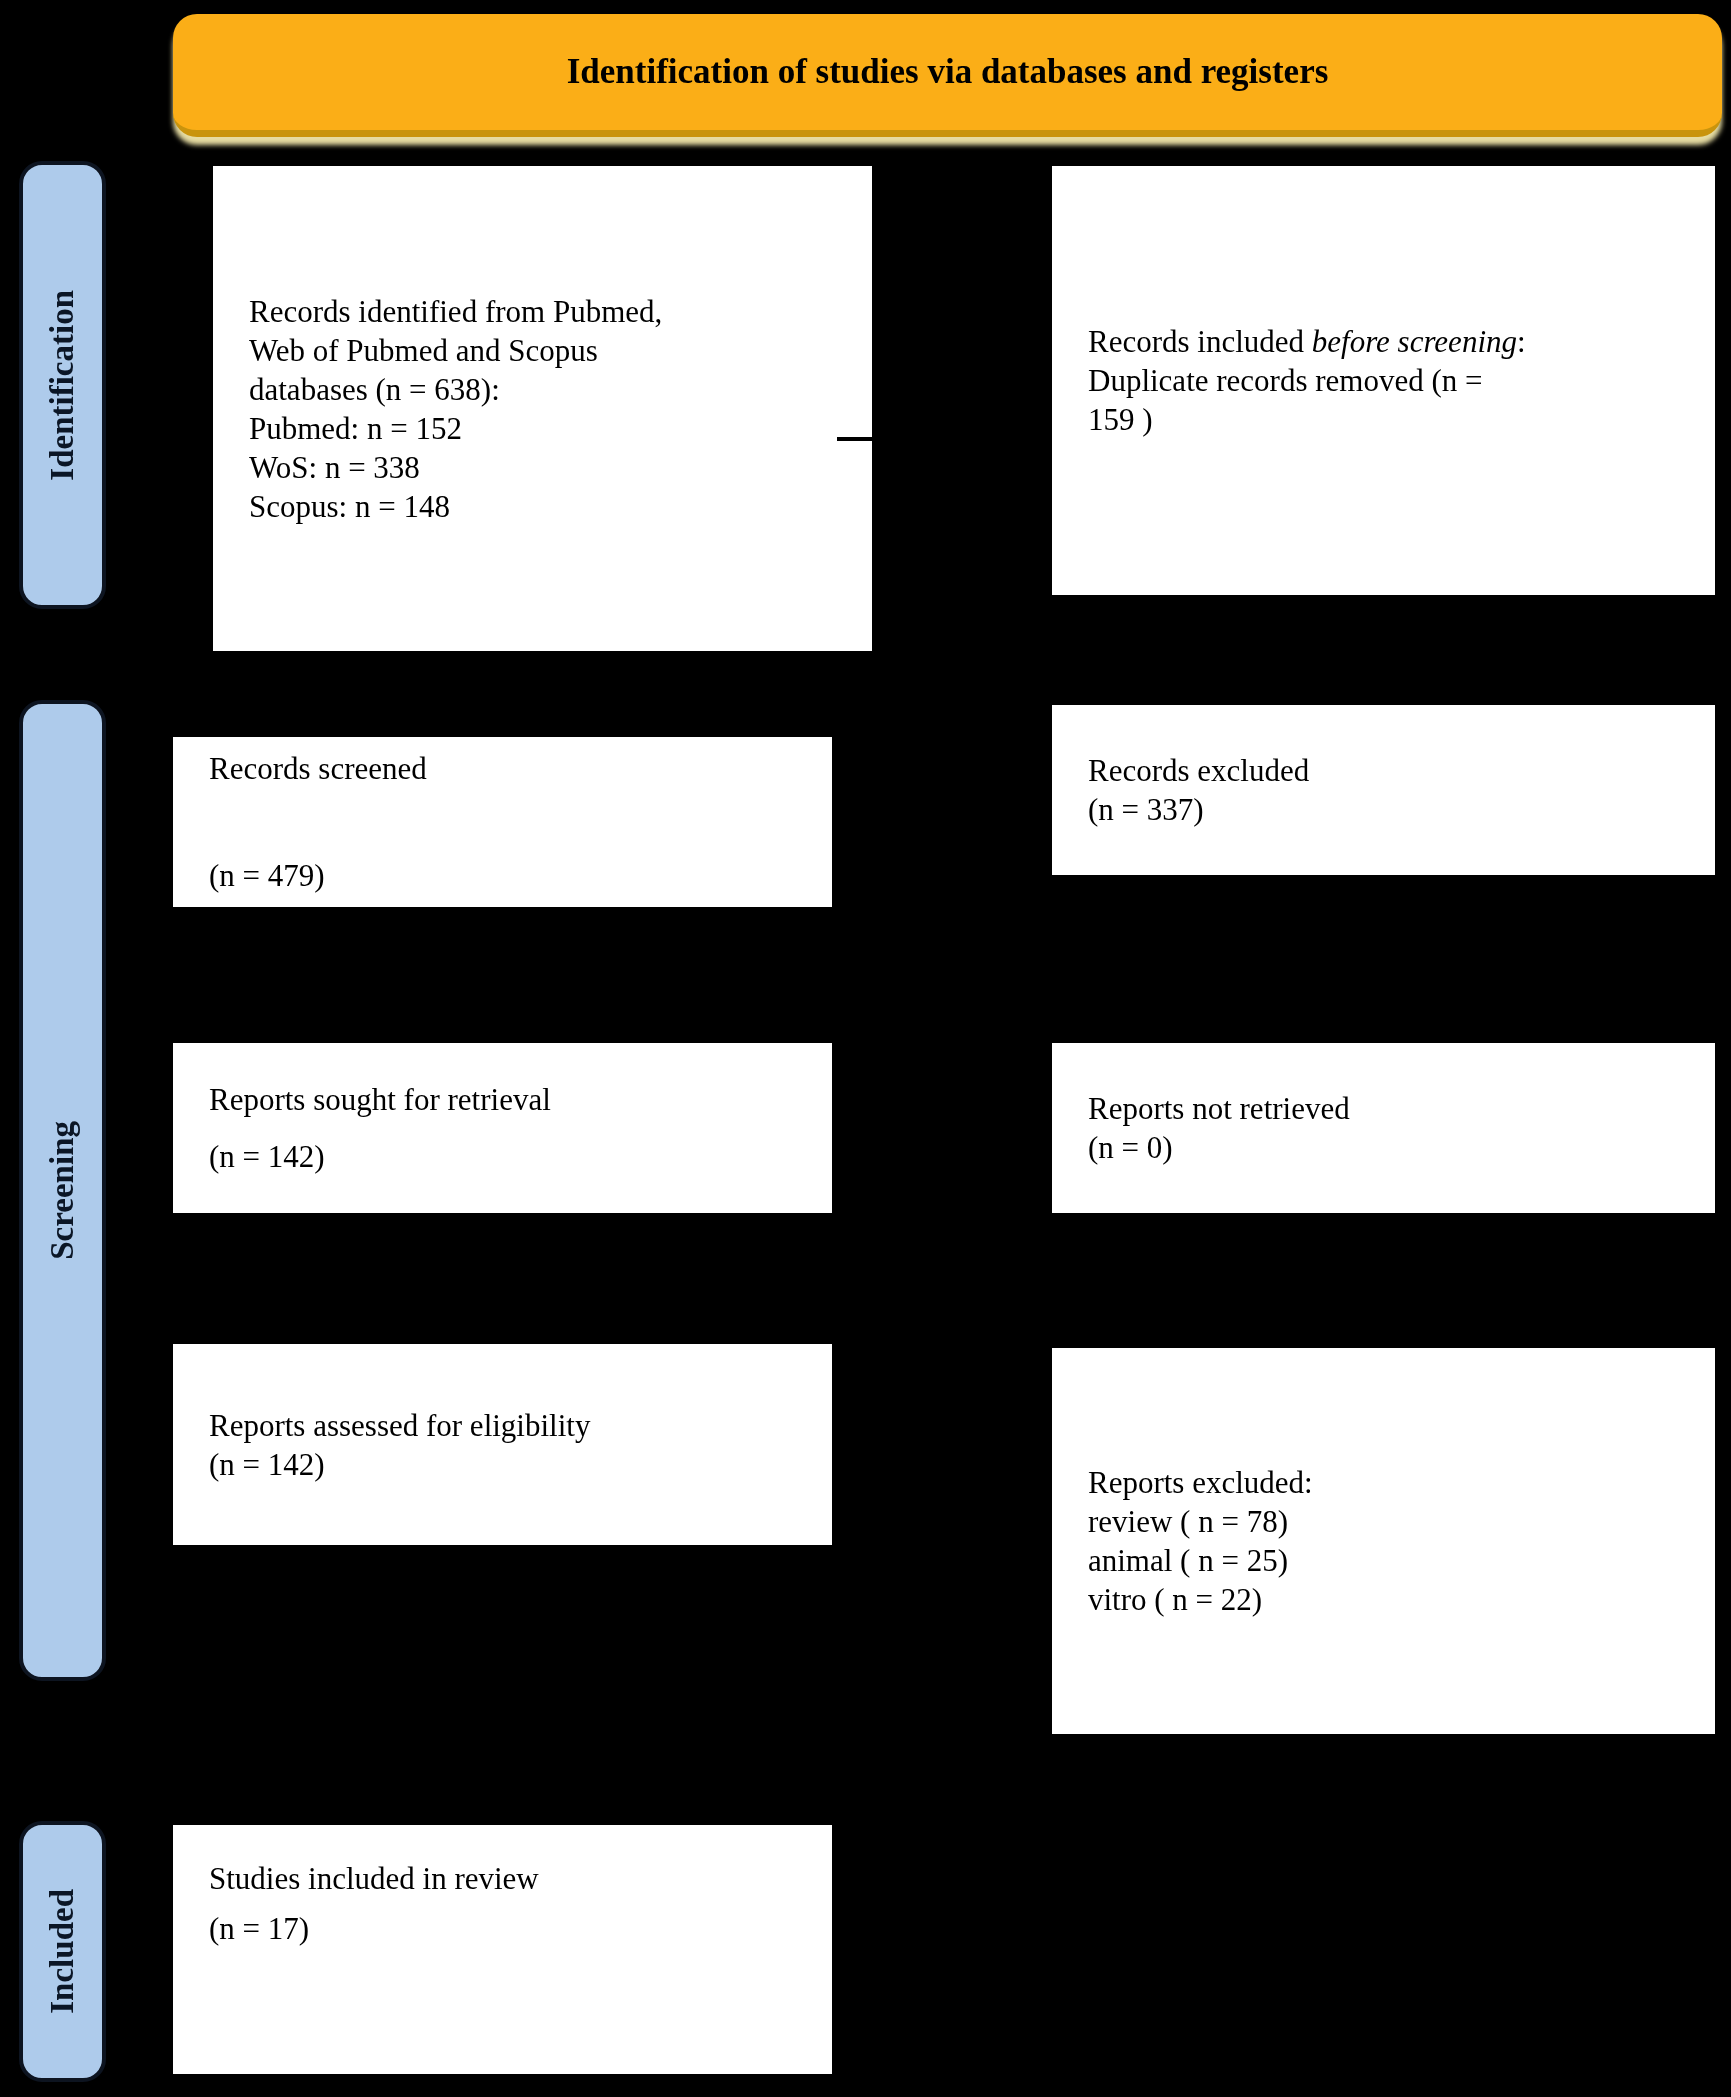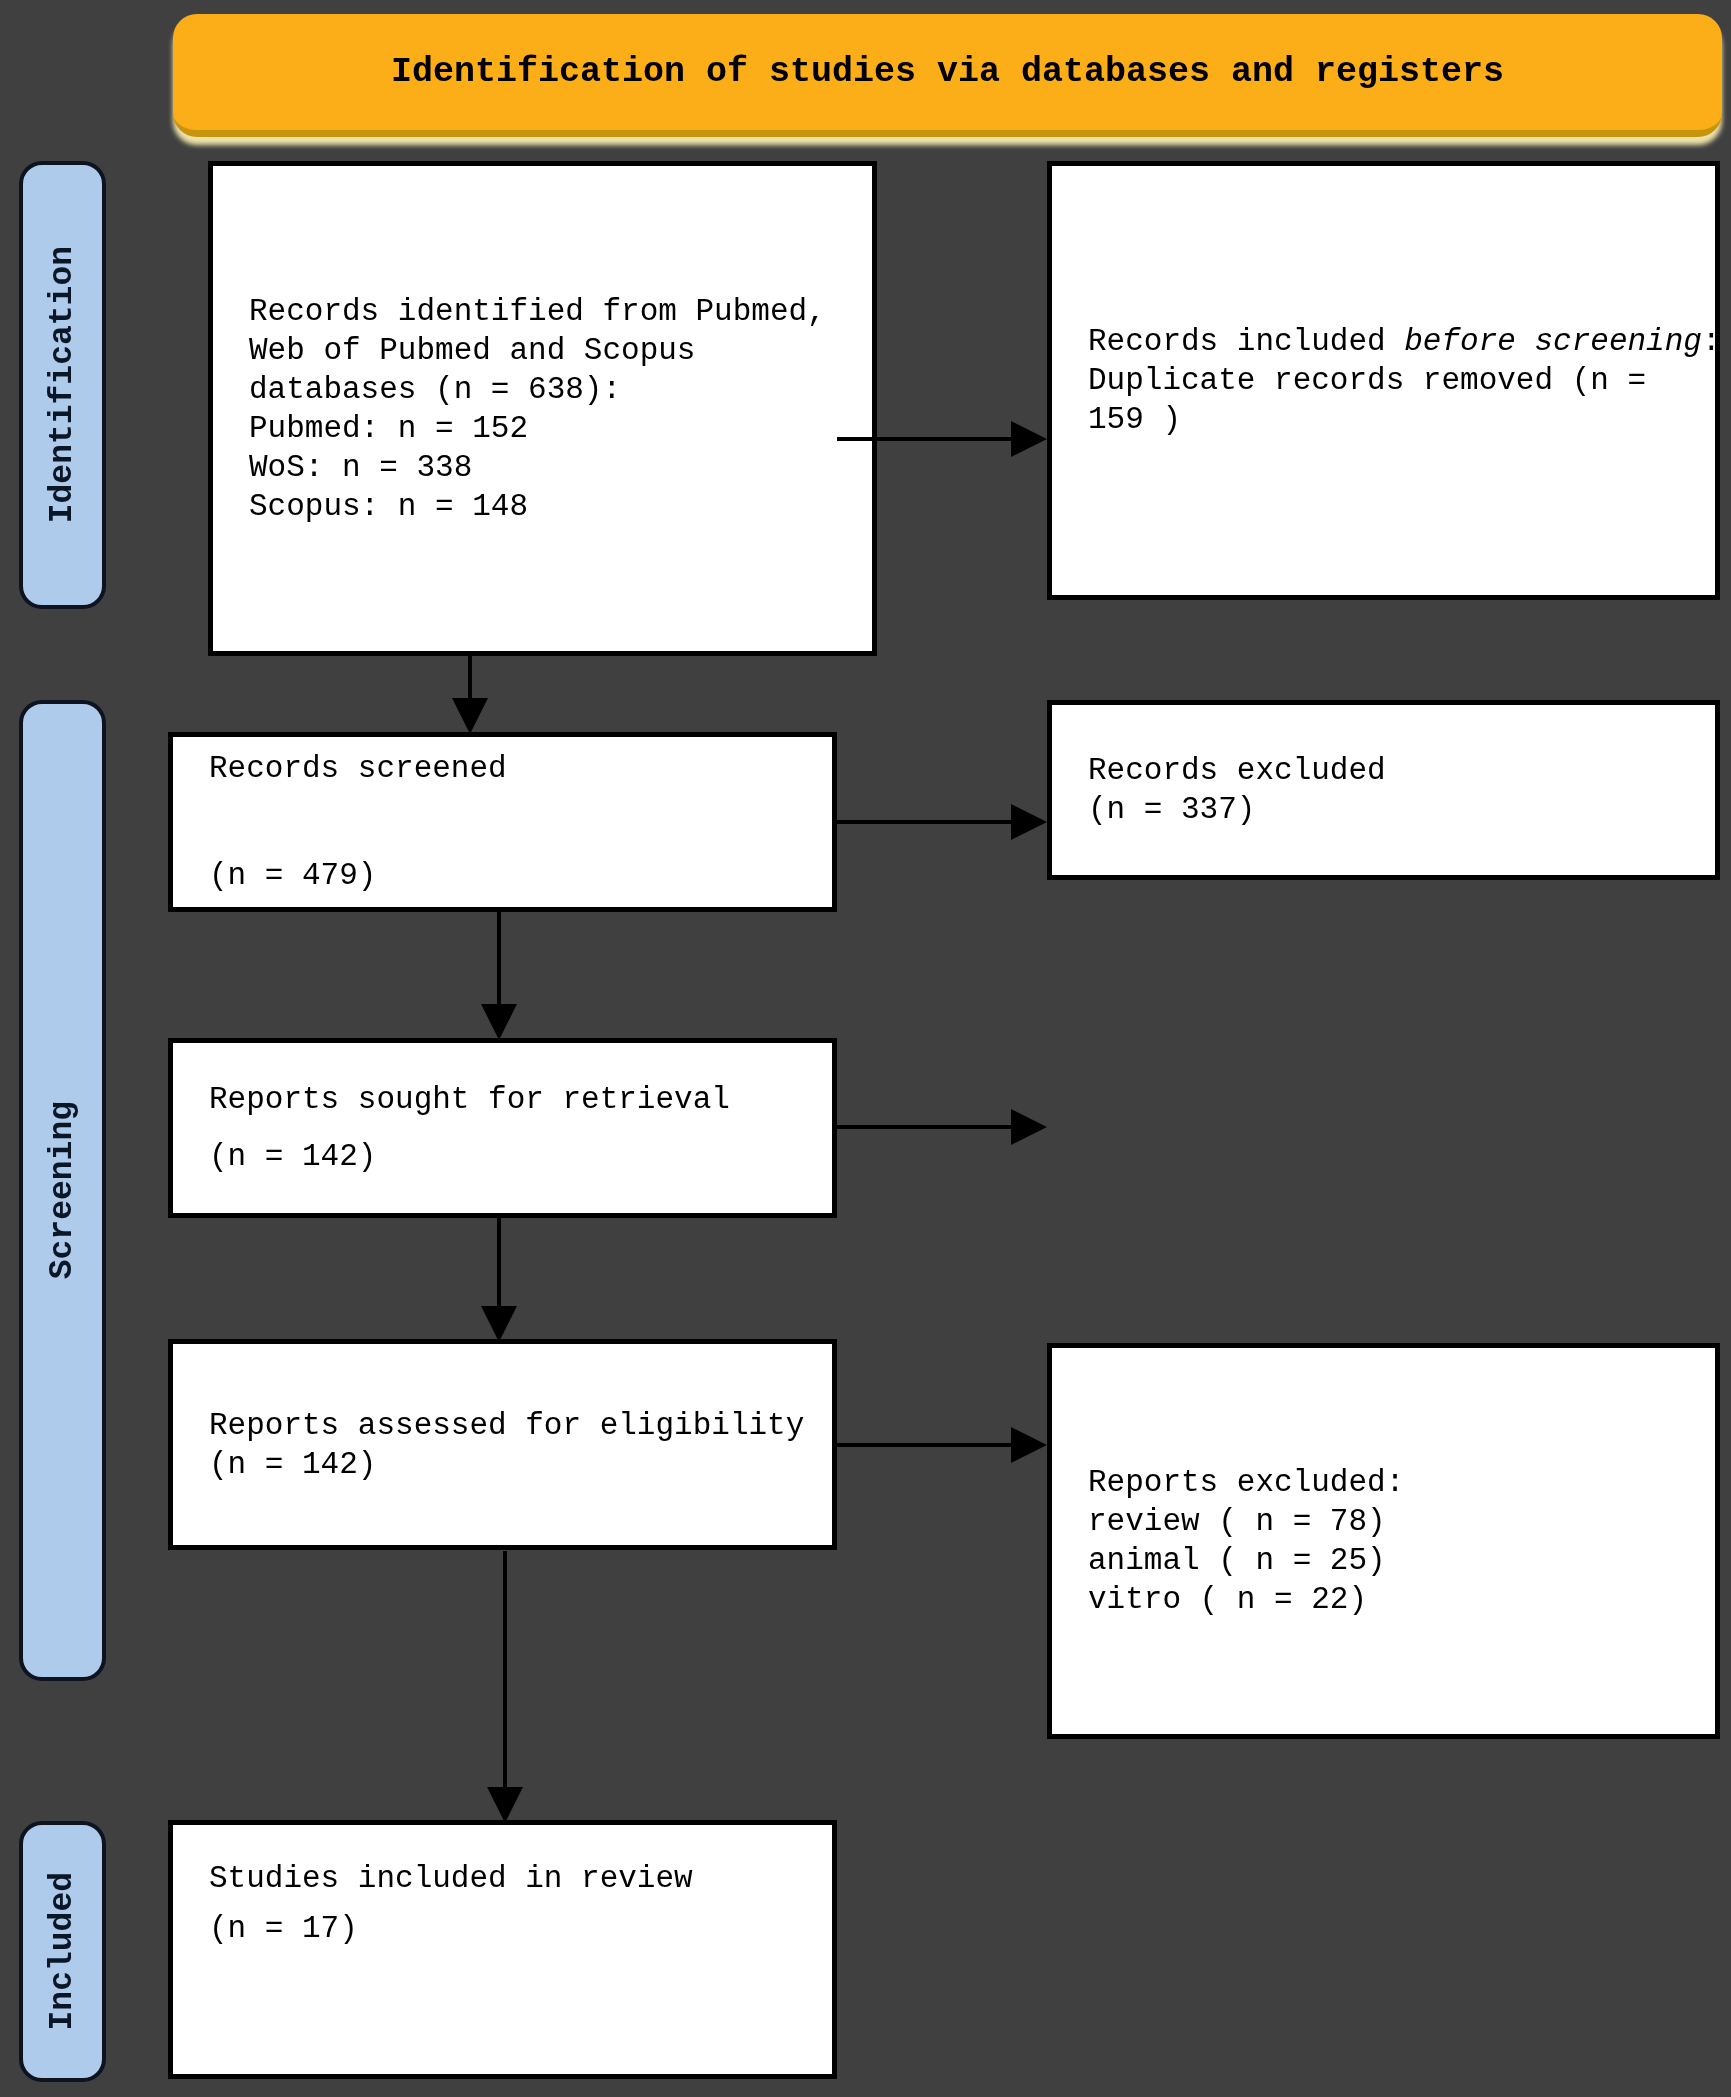--- a/index.html
+++ b/index.html
@@ -1,21 +1,21 @@
 <!DOCTYPE html>
 <html style="--banner-fill: #FBAE17; --banner-edge: #C9940D; --stage-fill: #AECBEB; --stage-border: #0D1420; --box-border: #000000; --arrow-color: #000000; --text-color: #000000;font-size:9.2px"><head>
 <meta charset="utf-8">
 <style>
   html, body { margin: 0; padding: 0; background: #ffffff; }
   #page {
     position: relative;
     width: 1731px;
     height: 2097px;
-    background: #404040;
-    font-family: Liberation Mono, monospace;
+    background: #000000;
+    font-family: Liberation Serif, serif;
     color: var(--text-color, #000);
     overflow: hidden;
   }
   .banner {
     position: absolute;
     left: 173px; top: 14.4px;
     width: 1549px; height: 116px;
     background: var(--banner-fill, #FBAE17);
     border-bottom: 7px solid var(--banner-edge, #C9940D);
     border-radius: 24px;
@@ -142,20 +142,24 @@
     <div class="line"><span>Records included </span><span class="italic">before screening</span><span>:</span></div>
     <div class="line">Duplicate records removed  (n =</div>
     <div class="line">159 )</div>
   </div>
 
   <div class="flowbox" style="left:1047px; top:700px; width:673px; height:180px;">
     <div class="line">Records excluded</div>
     <div class="line">(n = 337)</div>
   </div>
 
+  <div class="flowbox" style="left:1047px; top:1038px; width:673px; height:180px;">
+    <div class="line">Reports not retrieved</div>
+    <div class="line">(n = 0)</div>
+  </div>
 
   <div class="flowbox" style="left:1047px; top:1343px; width:673px; height:396px;">
     <div class="line">Reports excluded:</div>
     <div class="line">review ( n = 78)</div>
     <div class="line">animal ( n = 25)</div>
     <div class="line">vitro ( n = 22)</div>
   </div>
 
   <div class="h-arrow" style="left:837px; top:421px; width:210px;">
     <div class="shaft"></div>

